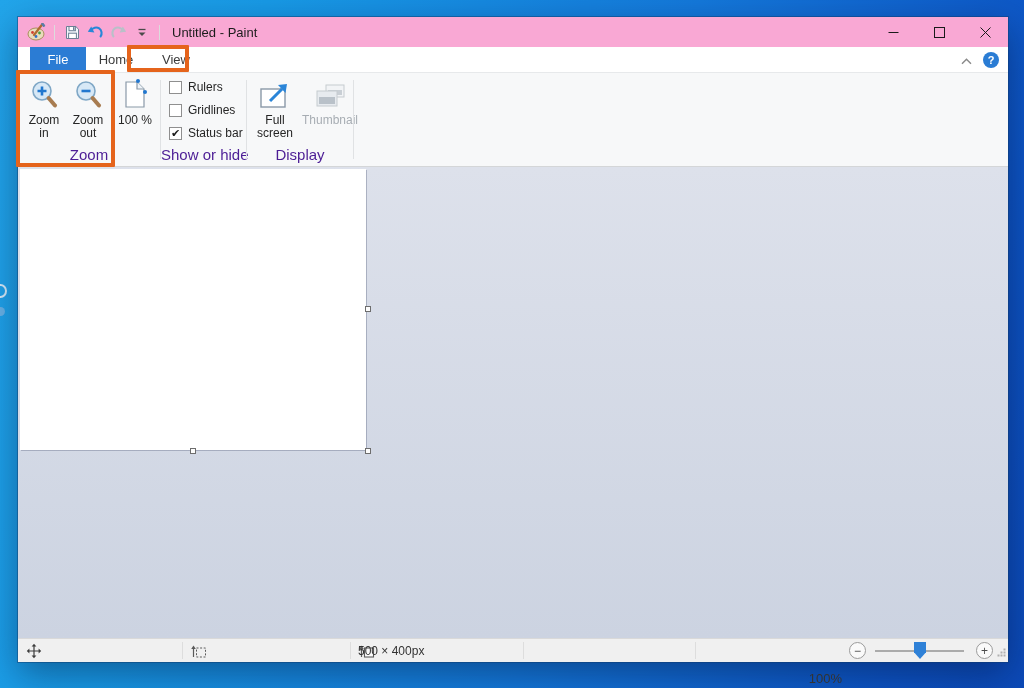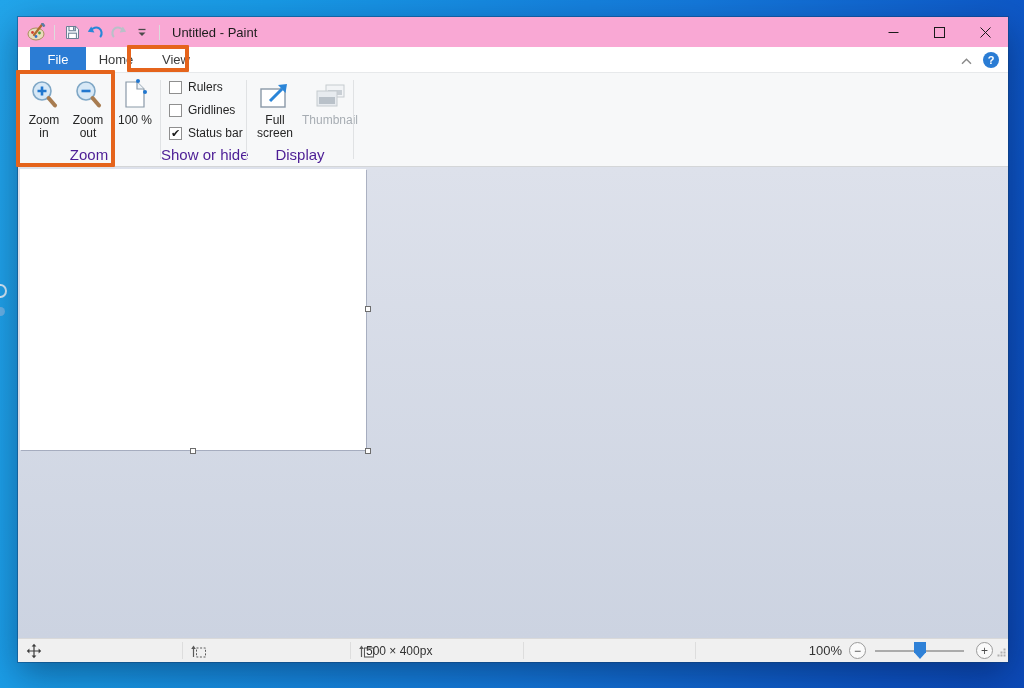--- a/index.html
+++ b/index.html
@@ -265,25 +265,25 @@
         </svg>
       </span>
       <span class="sb-sep" style="left:332px;"></span>
       <span style="position:absolute; left:340px; top:4px;">
         <svg width="17" height="16" viewBox="0 0 17 16">
           <path d="M3.5 14 V5" stroke="#5a5a5a" stroke-width="1.2"></path>
           <polygon points="1.2,6 3.5,2.4 5.8,6" fill="#5a5a5a"></polygon>
           <rect x="6.5" y="5" width="9" height="9" fill="#fbfbfb" stroke="#5a5a5a" stroke-width="1.1"></rect>
         </svg>
       </span>
-      <span class="sb-text" style="left:348px;text-align:right;">500 × 400px</span>
+      <span class="sb-text" style="left:340px;text-align:right;">500 × 400px</span>
       <span class="sb-sep" style="left:505px;"></span>
       <span class="sb-sep" style="left:677px;"></span>
 
-      <span class="sb-text" style="left:784px; width:40px; text-align:right; font-size:13px;">100%</span>
+      <span class="sb-text" style="left:784px; width:40px; text-align:right; font-size:13px;margin-top:28px;">100%</span>
       <span class="sb-circle" style="left:831px;">−</span>
       <span class="slider-track"></span>
       <span class="slider-thumb"></span>
       <span class="sb-circle" style="left:958px;">+</span>
       <span style="position:absolute; right:2px; bottom:2px;">
         <svg width="9" height="9" viewBox="0 0 9 9">
           <rect x="6.5" y="0.5" width="2" height="2" fill="#b0b0b0"></rect>
           <rect x="6.5" y="3.5" width="2" height="2" fill="#b0b0b0"></rect>
           <rect x="3.5" y="3.5" width="2" height="2" fill="#b0b0b0"></rect>
           <rect x="6.5" y="6.5" width="2" height="2" fill="#b0b0b0"></rect>

